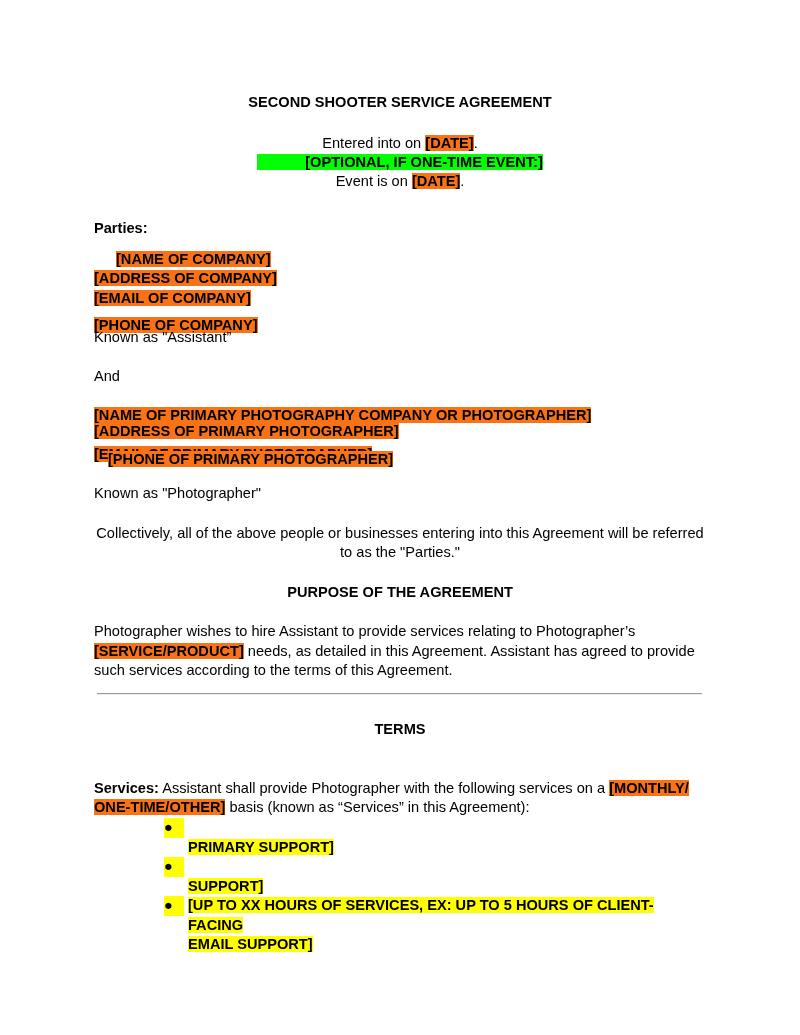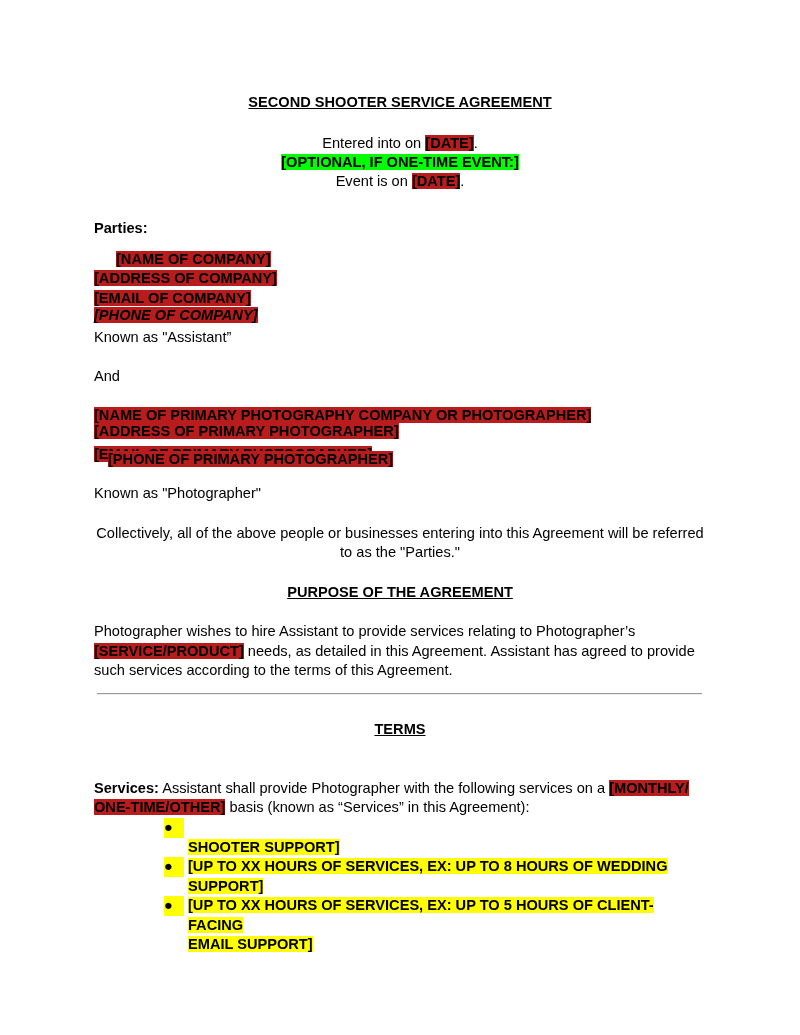--- a/index.html
+++ b/index.html
@@ -29,28 +29,29 @@
     }
     .center {
       left: 0;
       width: 612px;
       text-align: center;
     }
     .left {
       left: 0;
     }
     .b { font-weight: bold; }
-    .u { text-decoration: underline; }
+    .u { }
     .hl {
-      background: #b91c1c;
+      background: #f97316;
       font-weight: bold;
     }
     .hl-green {
       background: #00ff00;
       font-weight: bold;
+      padding-left: 48px;
     }
     .hr {
       position: absolute;
       left: 3px;
       top: 693px;
       width: 605px;
       height: 0;
       border-top: 1px solid #9a9a9a;
       border-bottom: 1px solid #eeeeee;
     }
@@ -101,21 +102,21 @@
 
   <div class="line left" style="top:250px;margin-left:22px;">
     <span class="hl">[NAME OF COMPANY]</span>
   </div>
   <div class="line left" style="top:269px;">
     <span class="hl">[ADDRESS OF COMPANY]</span>
   </div>
   <div class="line left" style="top:289px;">
     <span class="hl">[EMAIL OF COMPANY]</span>
   </div>
-  <div class="line left" style="top:306px;font-style:italic;">
+  <div class="line left" style="top:316px;">
     <span class="hl">[PHONE OF COMPANY]</span>
   </div>
   <div class="line left" style="top:328px;">Known as "Assistant”</div>
 
   <div class="line left" style="top:367px;">And</div>
 
   <div class="line left" style="top:406px;">
     <span class="hl">[NAME OF PRIMARY PHOTOGRAPHY COMPANY OR PHOTOGRAPHER]</span>
   </div>
   <div class="line left" style="top:422px;">
@@ -148,28 +149,28 @@
     <span class="b">Services:</span><span> Assistant shall provide Photographer with the following services on a </span><span class="hl">[MONTHLY/</span>
   </div>
   <div class="line left" style="top:798px;">
     <span class="hl">ONE-TIME/OTHER]</span><span> basis (known as “Services” in this Agreement):</span>
   </div>
 
   <div class="bullet-row" style="top:818px;">
     <span class="bullet-dot">●</span>
     <span class="bullet-text">
       <br>
-      <span>SHOOTER SUPPORT]</span>
+      <span>PRIMARY SUPPORT]</span>
     </span>
   </div>
 
   <div class="bullet-row" style="top:857px;">
     <span class="bullet-dot">●</span>
     <span class="bullet-text">
-      <span>[UP TO XX HOURS OF SERVICES, EX: UP TO 8 HOURS OF WEDDING</span><br>
+      <br>
       <span>SUPPORT]</span>
     </span>
   </div>
 
   <div class="bullet-row" style="top:896px;">
     <span class="bullet-dot">●</span>
     <span class="bullet-text">
       <span>[UP TO XX HOURS OF SERVICES, EX: UP TO 5 HOURS OF CLIENT-FACING</span><br>
       <span>EMAIL SUPPORT]</span>
     </span>

